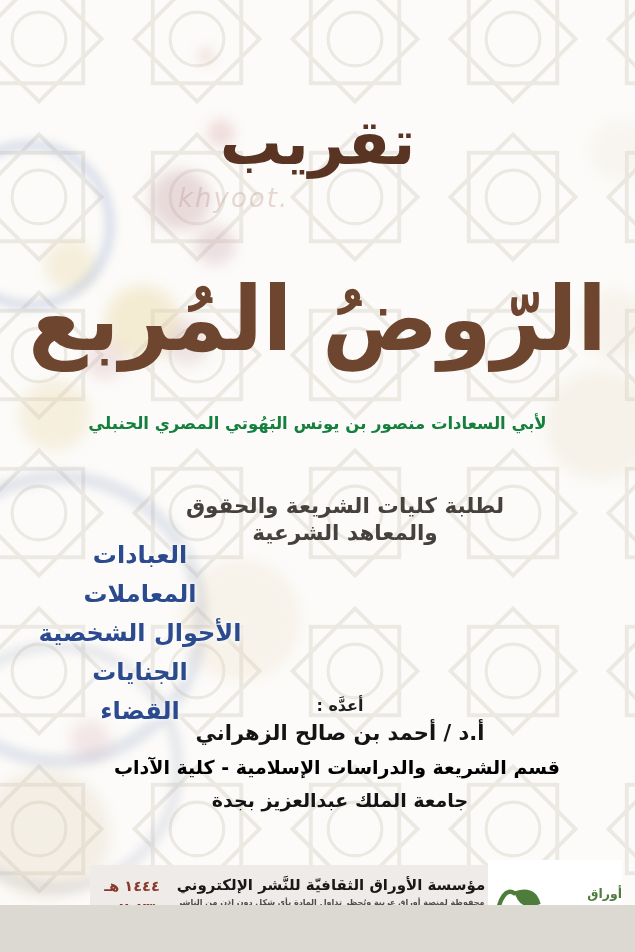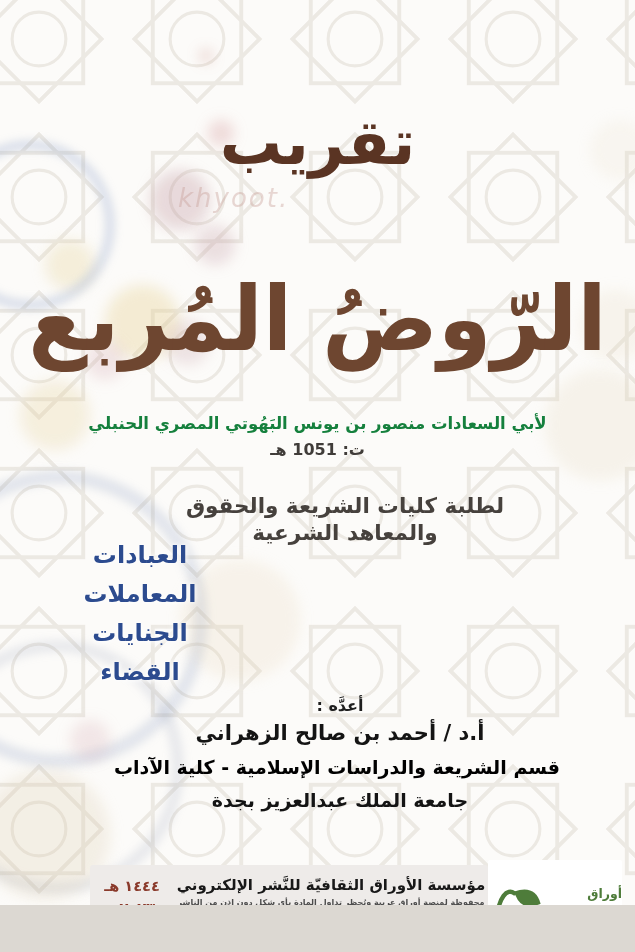--- a/index.html
+++ b/index.html
@@ -132,30 +132,30 @@
   <div class="content">
 
     <div class="abs center series-title">تقريب</div>
 
     <div class="abs watermark">khyoot.</div>
 
     <div class="main-title abs">الرّوضُ المُربع</div>
 
     <div class="abs center author-line">لأبي السعادات منصور بن يونس البَهُوتي المصري الحنبلي</div>
 
-    <div class="abs center death-line">ت: 1051 هـ</div>
 
     <div class="abs audience">
       <div>لطلبة كليات الشريعة والحقوق</div>
       <div>والمعاهد الشرعية</div>
     </div>
 
     <div class="abs topics">
       <div class="topic">العبادات</div>
       <div class="topic">المعاملات</div>
+      <div class="topic">الأحوال الشخصية</div>
       <div class="topic">الجنايات</div>
       <div class="topic">القضاء</div>
     </div>
 
     <div class="abs prep-label">أعدَّه :</div>
 
     <div class="abs preparer">أ.د / أحمد بن صالح الزهراني</div>
 
     <div class="abs department">قسم الشريعة والدراسات الإسلامية - كلية الآداب</div>
 

